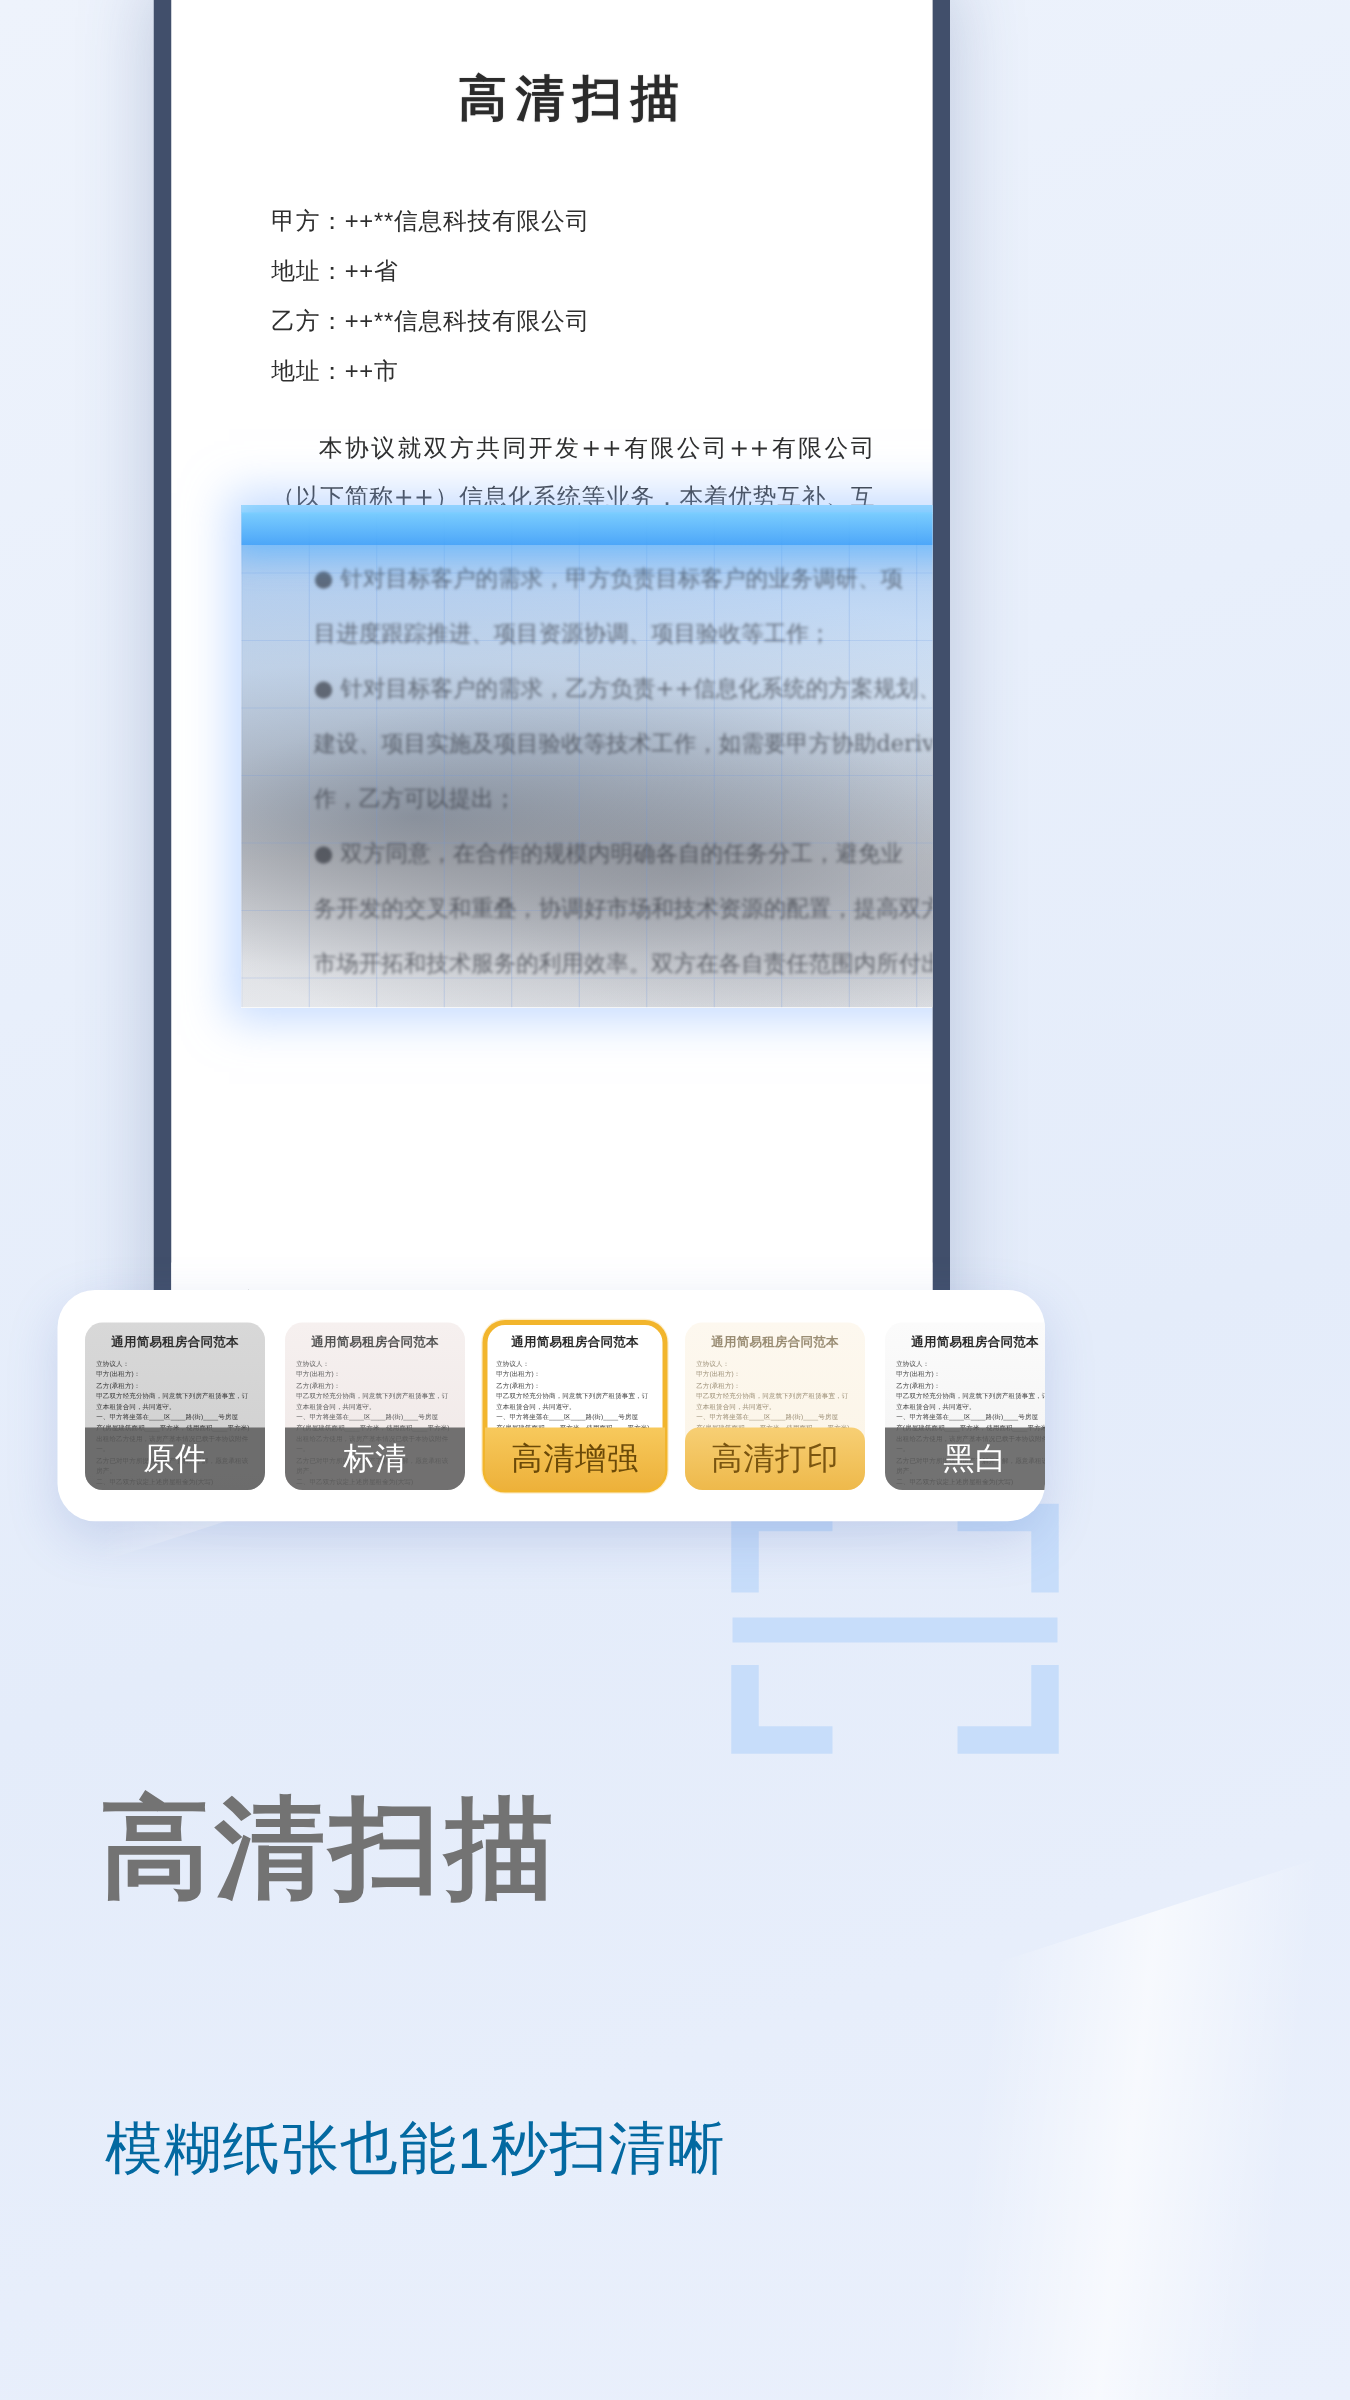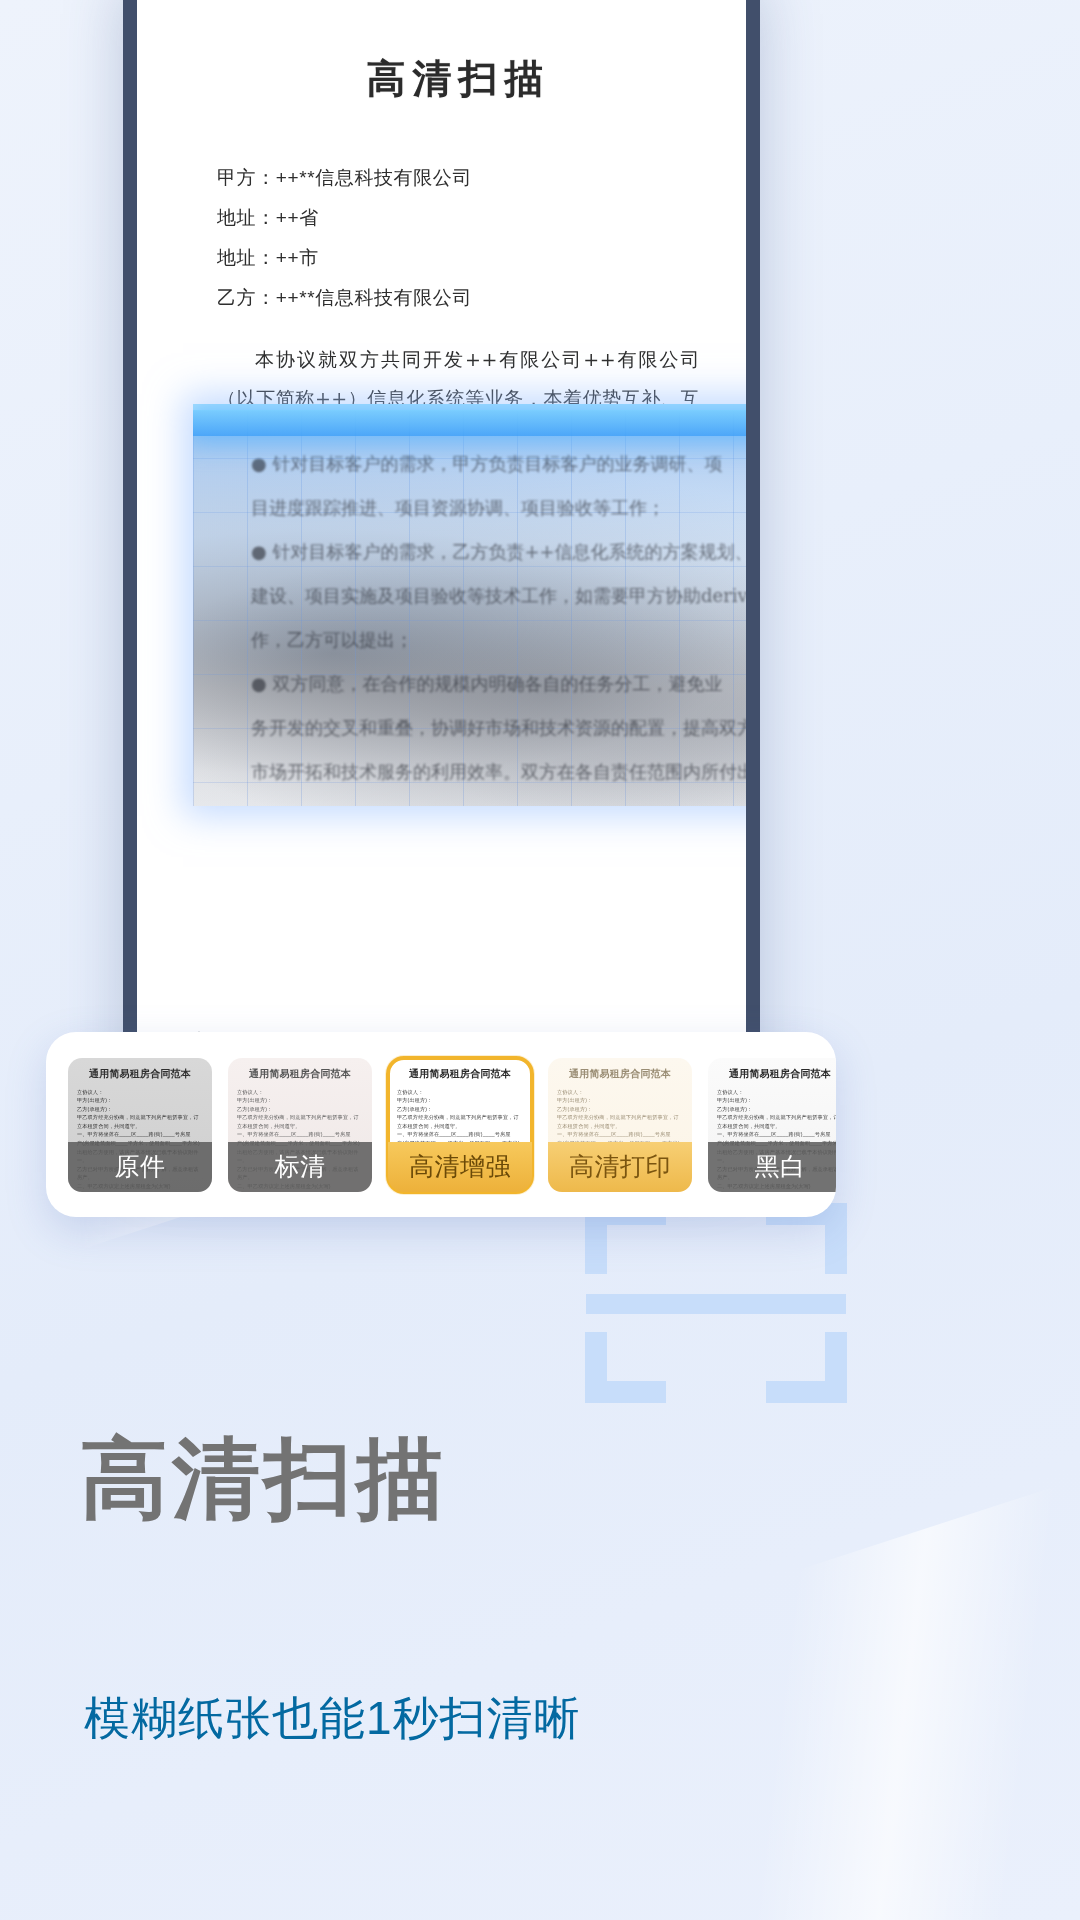--- a/index.html
+++ b/index.html
@@ -128,21 +128,21 @@
   }
   .thumb-body{ font-size:5.2px; line-height:8.6px; color:#3a3a3a; letter-spacing:.1px; }
   .thumb-body i{ font-style:normal; }
   .thumb-label{
     position:absolute; left:0; right:0; bottom:0; height:50px;
     display:flex; align-items:center; justify-content:center;
     font-size:25px; color:#fff; letter-spacing:.5px;
   }
   .lbl-grey{ background:rgba(92,92,92,.86); }
   .lbl-amber{ background:linear-gradient(180deg,#f7c95c 0%,#edb13a 100%); color:#6b4a08; }
-  .lbl-amber2{ background:linear-gradient(180deg,#f7cf74 0%,#eeb94b 100%); color:#7a5510; }
+  .lbl-amber2{ background:linear-gradient(180deg,#f7cf74 0%,#eeb94b 100%); color:#7a5510;border-radius:11px; }
 
   .t-original{ background:linear-gradient(180deg,#d8d8d8 0%,#cfcfcf 100%); }
   .t-standard{ background:linear-gradient(180deg,#f6f0ef 0%,#efe8e7 100%); }
   .t-enhance { background:#ffffff; }
   .t-print   { background:linear-gradient(180deg,#fdf8ef 0%,#fbf4e6 100%); }
   .t-bw      { background:linear-gradient(180deg,#fbfbfb 0%,#f3f3f3 100%); }
 
   .t-original .thumb-head,.t-original .thumb-body{ color:#2f2f2f; }
   .t-standard .thumb-head,.t-standard .thumb-body{ color:#555; }
   .t-print .thumb-head,.t-print .thumb-body{ color:#9a8d74; }
@@ -186,22 +186,22 @@
 </svg>
 
 <div class="phone">
   <div class="phone-screen">
 
     <div class="doc-page">
       <div class="doc-inner">
         <div class="doc-title">高清扫描</div>
         <div class="doc-line">甲方：++**信息科技有限公司</div>
         <div class="doc-line">地址：++省</div>
+        <div class="doc-line">乙方：++**信息科技有限公司</div>
         <div class="doc-line">地址：++市</div>
-        <div class="doc-line">乙方：++**信息科技有限公司</div>
         <div class="doc-para indent">本协议就双方共同开发++有限公司++有限公司（以下简称++）信息化系统等业务，本着优势互补、互利共赢的原则，经过充分协商，愿意结成长期合作伙伴关系，并达成框架协议如下。</div>
         <div class="doc-item">
           <span>1、</span>
           <span>合作内容及利润分配</span>
         </div>
         <div class="doc-para" style="margin-top:0;text-indent:38px;">双方合作范围为++信息化系统建设，合作方式以项目合作、产品</div>
       </div>
     </div>
 
     <div class="scan-overlay">

